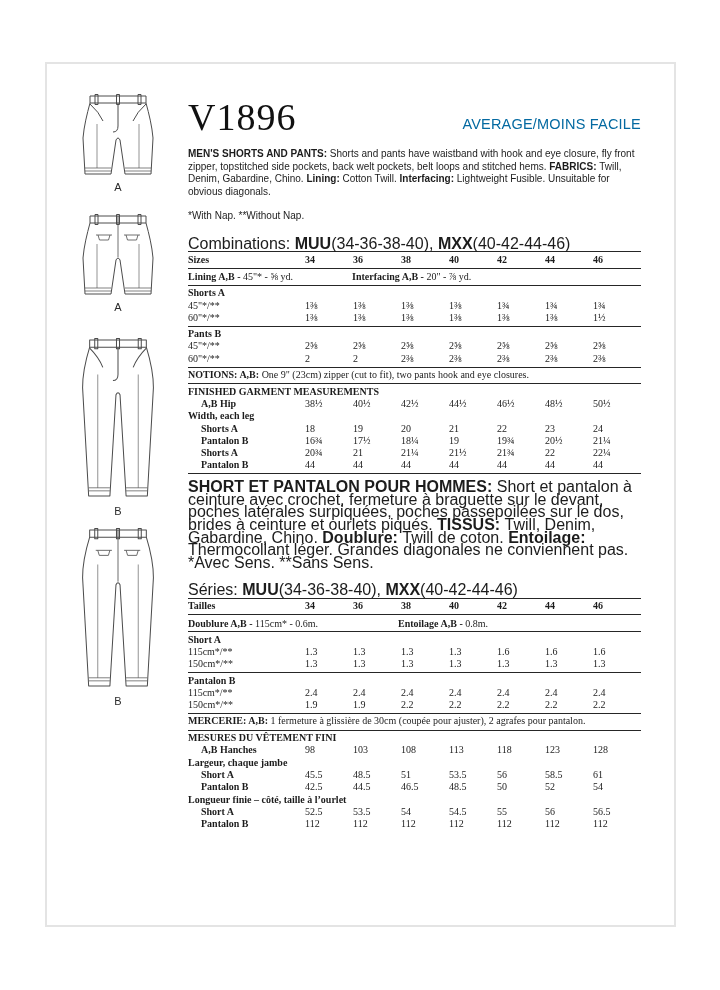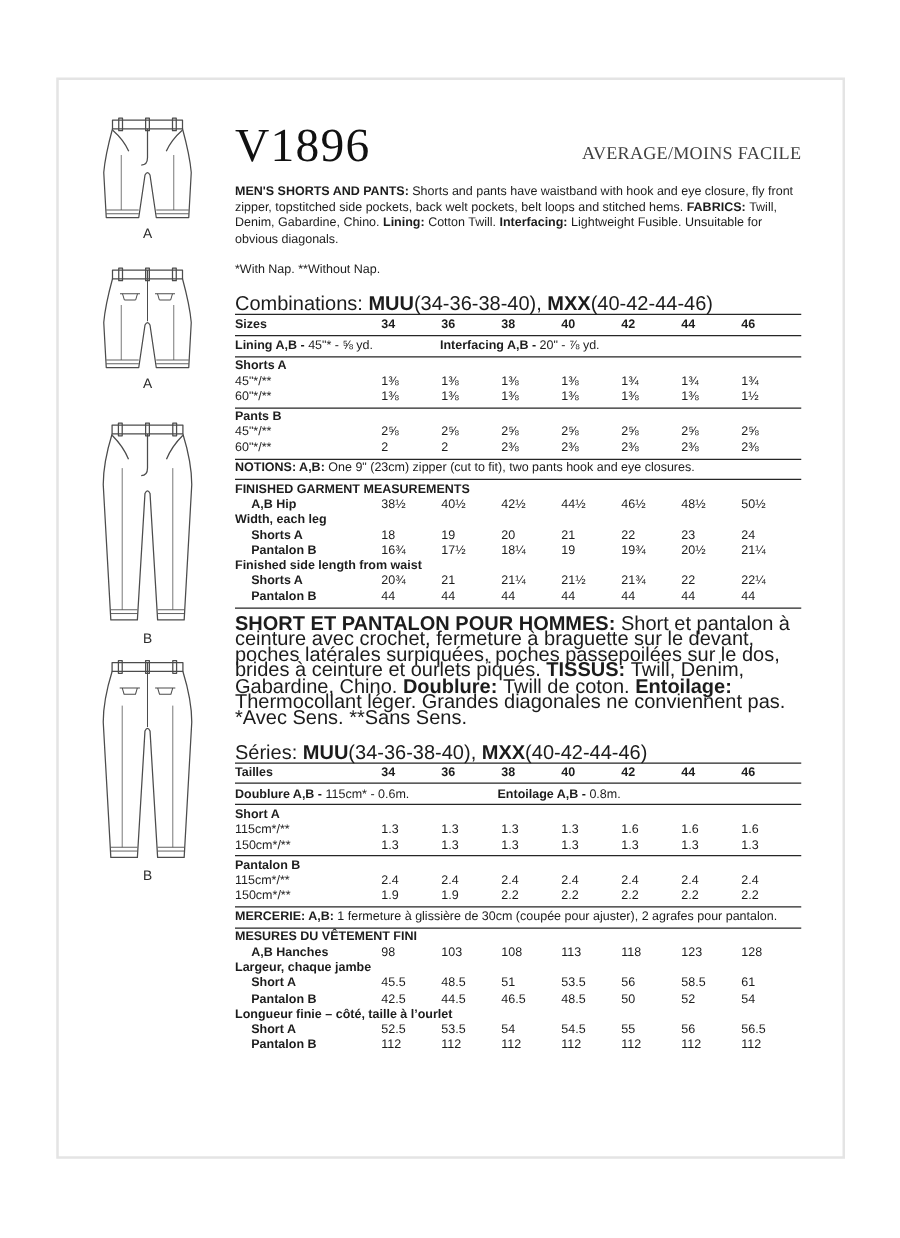--- a/index.html
+++ b/index.html
@@ -16,27 +16,27 @@
   .fig{position:absolute;text-align:center;}
   .fig svg{display:block;}
   .fig-label{font-size:11px;color:#2b2b2b;margin-top:1px;}
   
   .main{position:absolute;left:188px;top:100px;width:453px;}
   .titlebar{display:flex;justify-content:space-between;align-items:flex-end;}
   .pattern-number{
     font-family:"Liberation Serif","DejaVu Serif",serif;
     font-size:38px;line-height:34px;font-weight:400;letter-spacing:1px;color:#111;
   }
-  .difficulty{font-size:14.5px;color:#404040;padding-bottom:2px;letter-spacing:.2px;font-family:Liberation Serif, serif;}
+  .difficulty{font-size:14.5px;color:#0369a1;padding-bottom:2px;letter-spacing:.2px;}
   .desc{font-size:10px;line-height:12.6px;margin-top:14px;}
   .napnote{font-size:10px;line-height:12.6px;margin-top:12px;}
   .leadline{font-size:16px;line-height:13px;margin-top:14px;margin-bottom:1px;}
   .b{font-weight:bold;}
   
-  .ptable{font-size:10px;}
+  .ptable{font-size:10px;font-family:Liberation Serif, serif;}
   .rule{border-top:1.5px solid #262626;height:0;margin:1.5px 0;}
   .tr{display:grid;grid-template-columns:117px 48px 48px 48px 48px 48px 48px 48px;line-height:12.3px;}
   .tr .cell{white-space:nowrap;}
   .tr.hd .cell{font-weight:bold;}
   .cell.lab.b{font-weight:bold;margin-left:13px;}
   .sec{font-weight:bold;line-height:12.3px;}
   .sub{position:relative;line-height:13px;}
   .sub .p2{position:absolute;top:0;}
   #imperial-table .sub .p2{left:164px;}
   #metric-table .sub .p2{left:210px;}
@@ -220,21 +220,20 @@
       <div class="tr">
         <span class="cell lab b">Pantalon B</span>
         <span class="cell val">16¾</span>
         <span class="cell val">17½</span>
         <span class="cell val">18¼</span>
         <span class="cell val">19</span>
         <span class="cell val">19¾</span>
         <span class="cell val">20½</span>
         <span class="cell val">21¼</span>
       </div>
-      <div class="sec">Finished side length from waist</div>
       <div class="tr">
         <span class="cell lab b">Shorts A</span>
         <span class="cell val">20¾</span>
         <span class="cell val">21</span>
         <span class="cell val">21¼</span>
         <span class="cell val">21½</span>
         <span class="cell val">21¾</span>
         <span class="cell val">22</span>
         <span class="cell val">22¼</span>
       </div>

